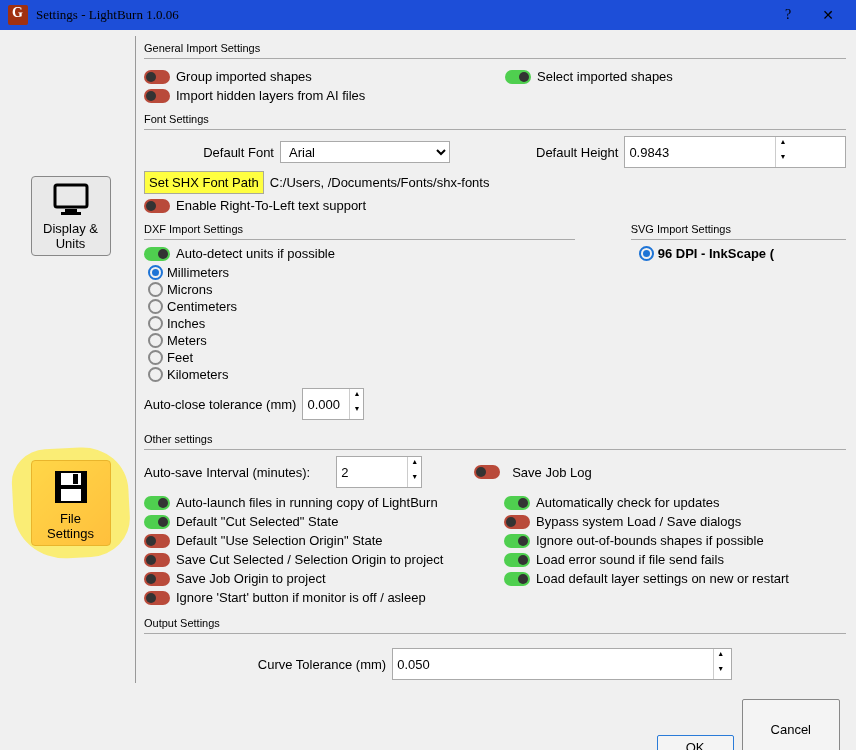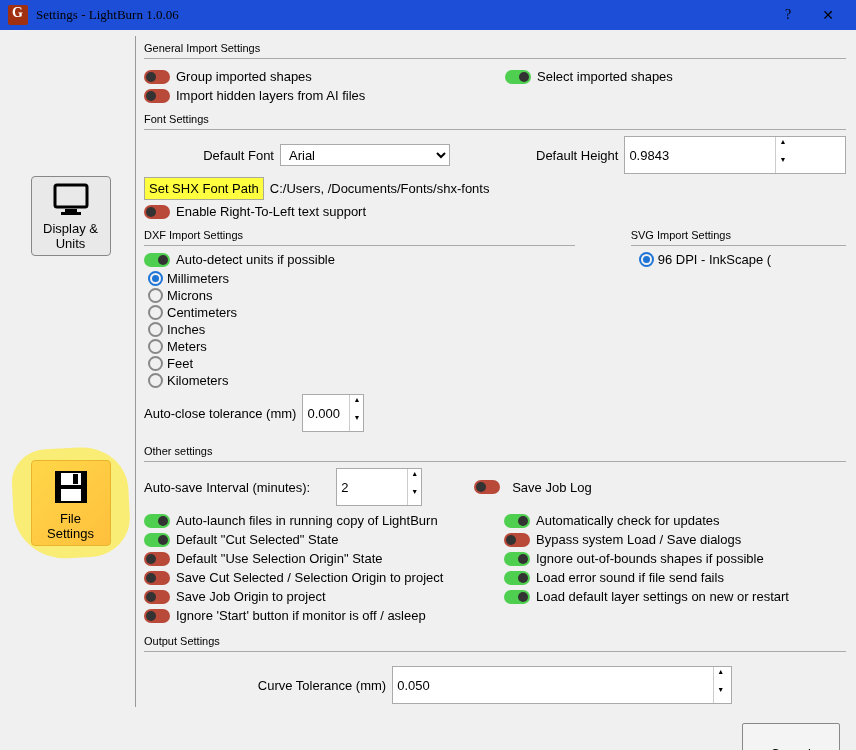--- a/index.html
+++ b/index.html
@@ -136,39 +136,39 @@
   .radio.checked { border-color: #1e74d6; }
   .radio.checked::after {
     content: ""; position: absolute; left: 2px; top: 2px;
     width: 7px; height: 7px; border-radius: 50%; background: #1e74d6;
   }
   input.textfield, select.textfield {
     font: inherit; padding: 2px 4px; border: 1px solid #aaa; background: #fff;
     height: 22px;
   }
   .spin {
-    display: inline-flex; align-items: stretch; border: 1px solid #aaa; background:#fff; height:38px;
+    display: inline-flex; align-items: stretch; border: 1px solid #aaa; background:#fff; height:32px;
   }
   .spin input { border: none; width: 60px; padding: 0 4px; font: inherit; text-align: left; }
   .spin .arrows { display:flex; flex-direction:column; width:14px; border-left:1px solid #ccc; }
   .spin .arrows span { flex:1; font-size:7px; text-align:center; line-height:9px; cursor:default; }
   .hl-yellow { background: #ffff40; padding: 1px 2px; }
   .twocol { display: flex; gap: 20px; }
   .twocol > div { flex: 1; }
   .btnrow {
     display: flex; justify-content: flex-end; gap: 8px;
     padding: 10px 16px 12px;
   }
   button.dlg {
     font: inherit; padding: 4px 28px; border: 1px solid #888; background: #f4f4f4;
     border-radius: 2px;
   }
   button.dlg.primary { border: 1.5px solid #2a7bd8; margin-top: 36px; }
   .grid-units { display: grid; grid-template-columns: 1fr; gap: 2px 30px; margin-left: 4px; }
-  .svg-group { display:flex; flex-direction:column; gap:4px; margin-left:8px; }
+  .svg-group { display:flex; flex-direction:column; gap:4px; margin-left:8px;font-weight:bold; }
 </style>
 </head>
 <body>
 
 <div class="window">
   <div class="titlebar">
     <span class="app-icon"></span>
     <span class="title">Settings - LightBurn 1.0.06</span>
     <span class="sysbtn">?</span>
     <span class="sysbtn">✕</span>

